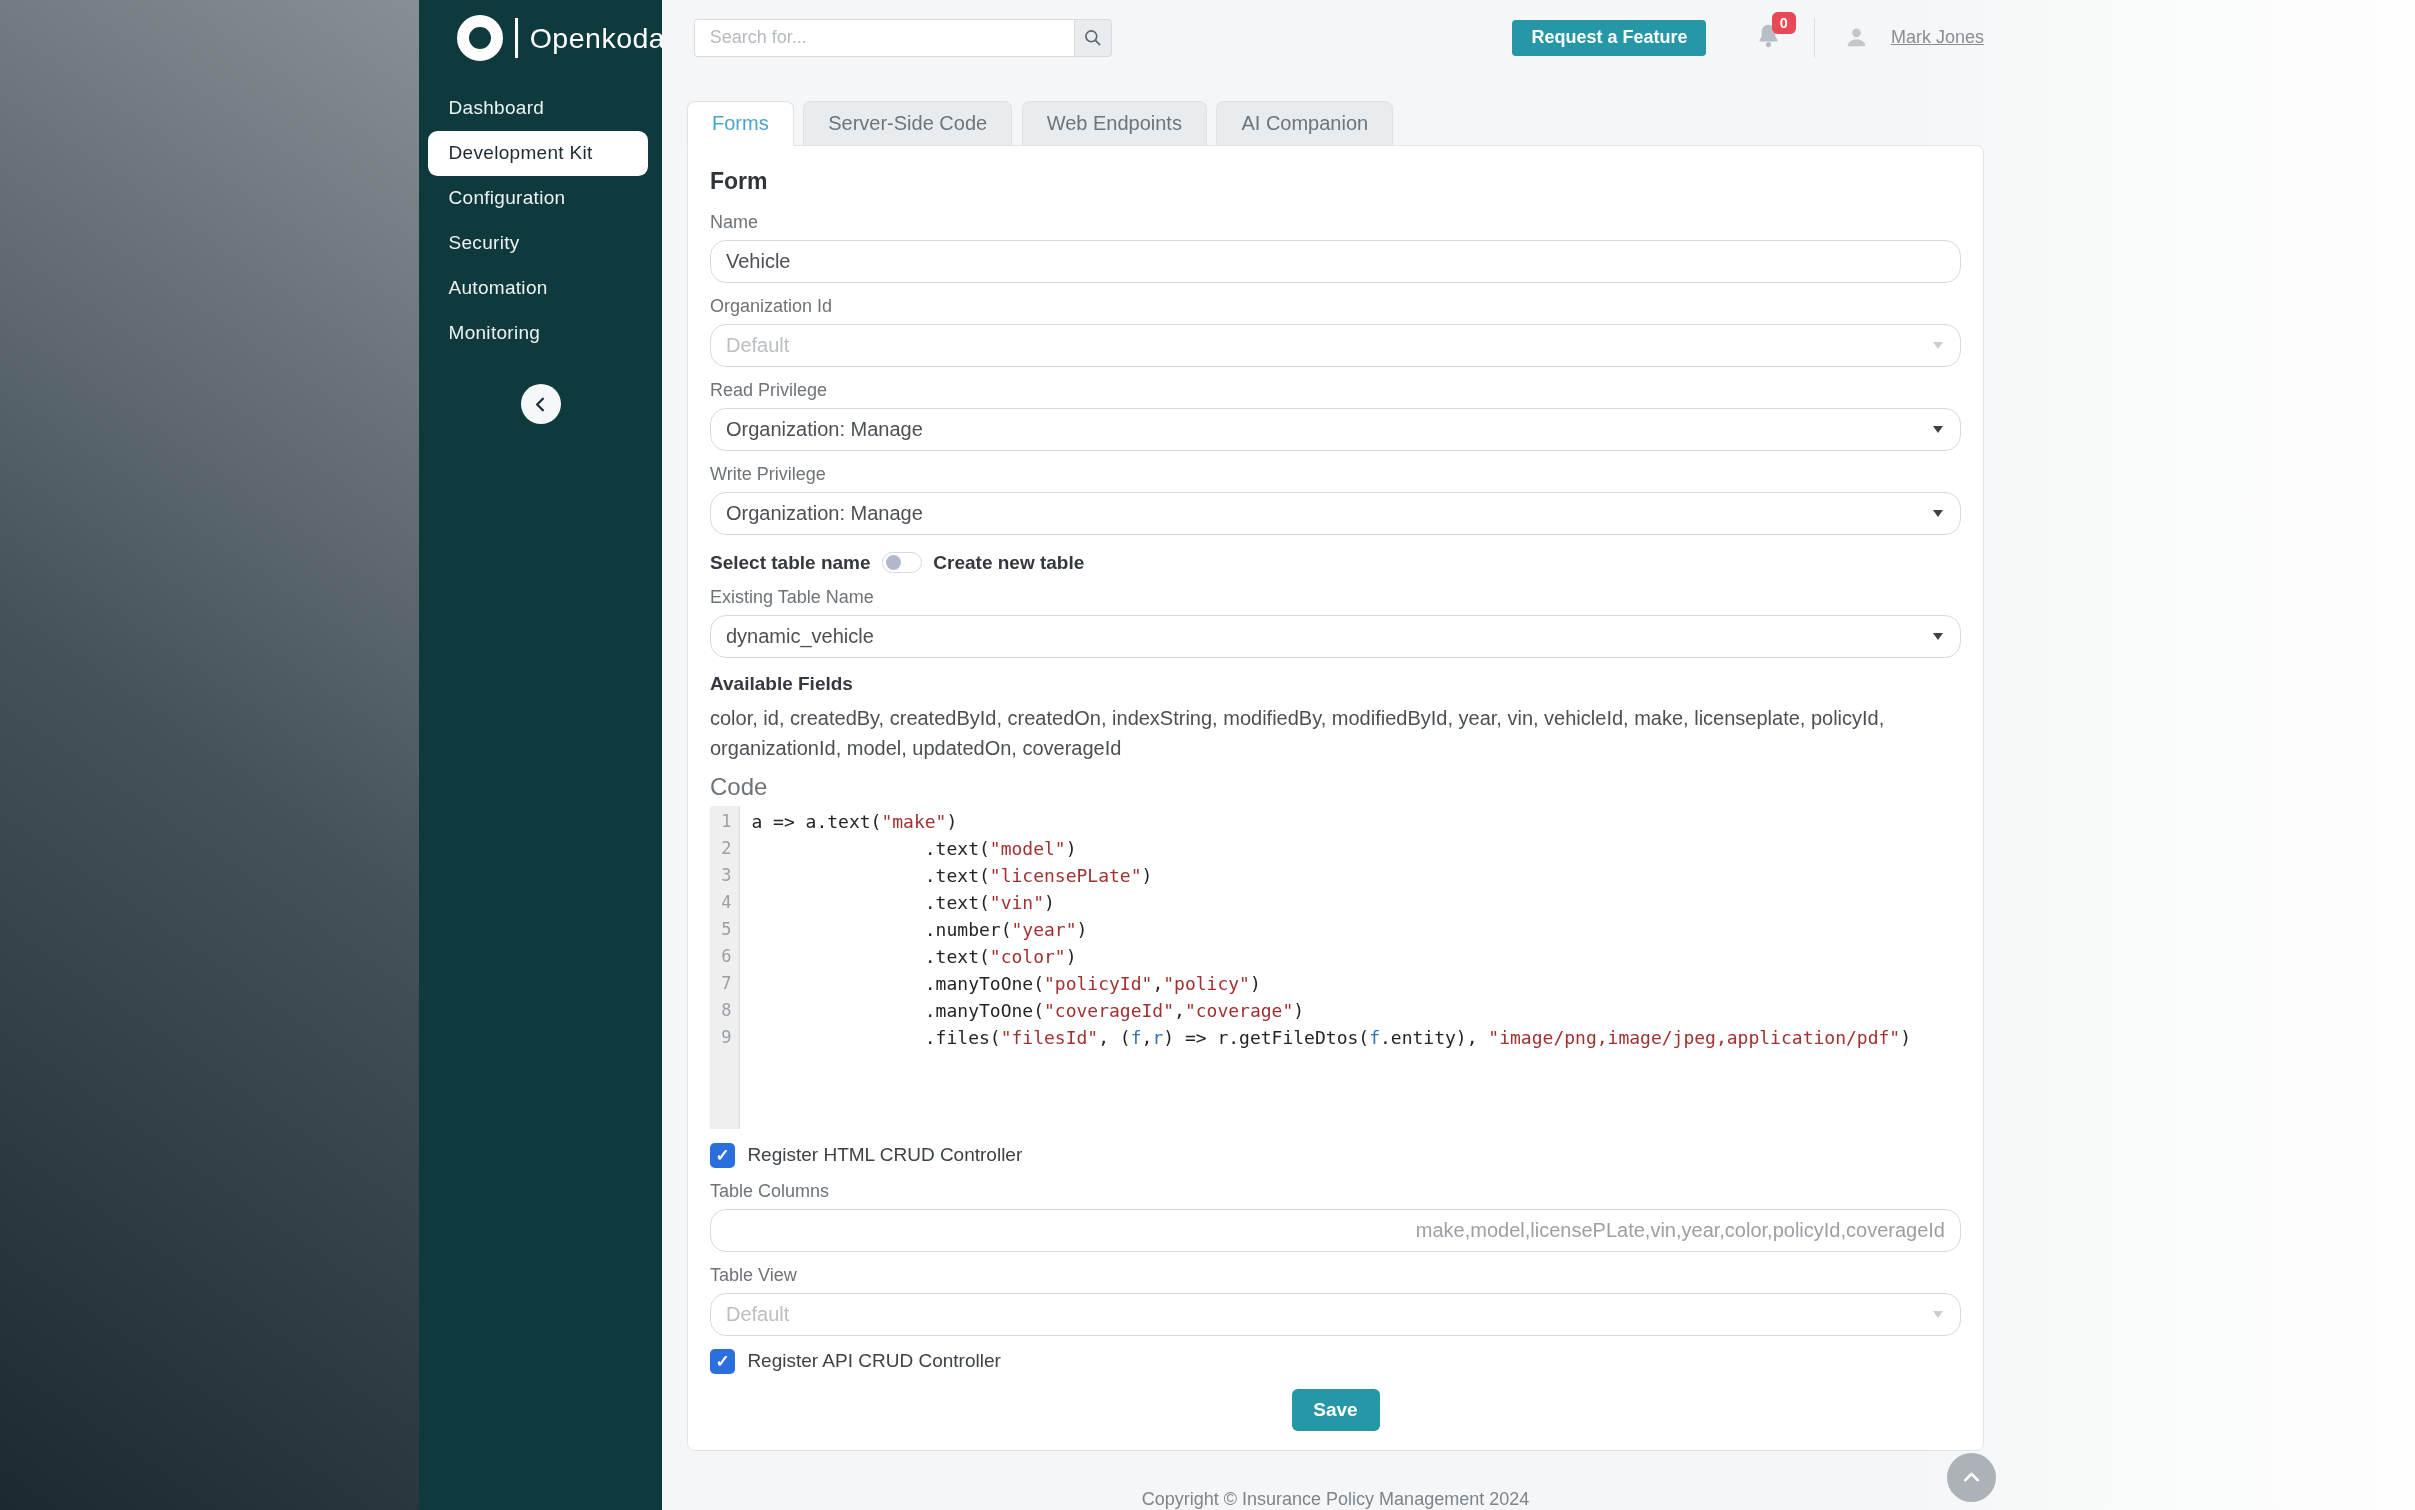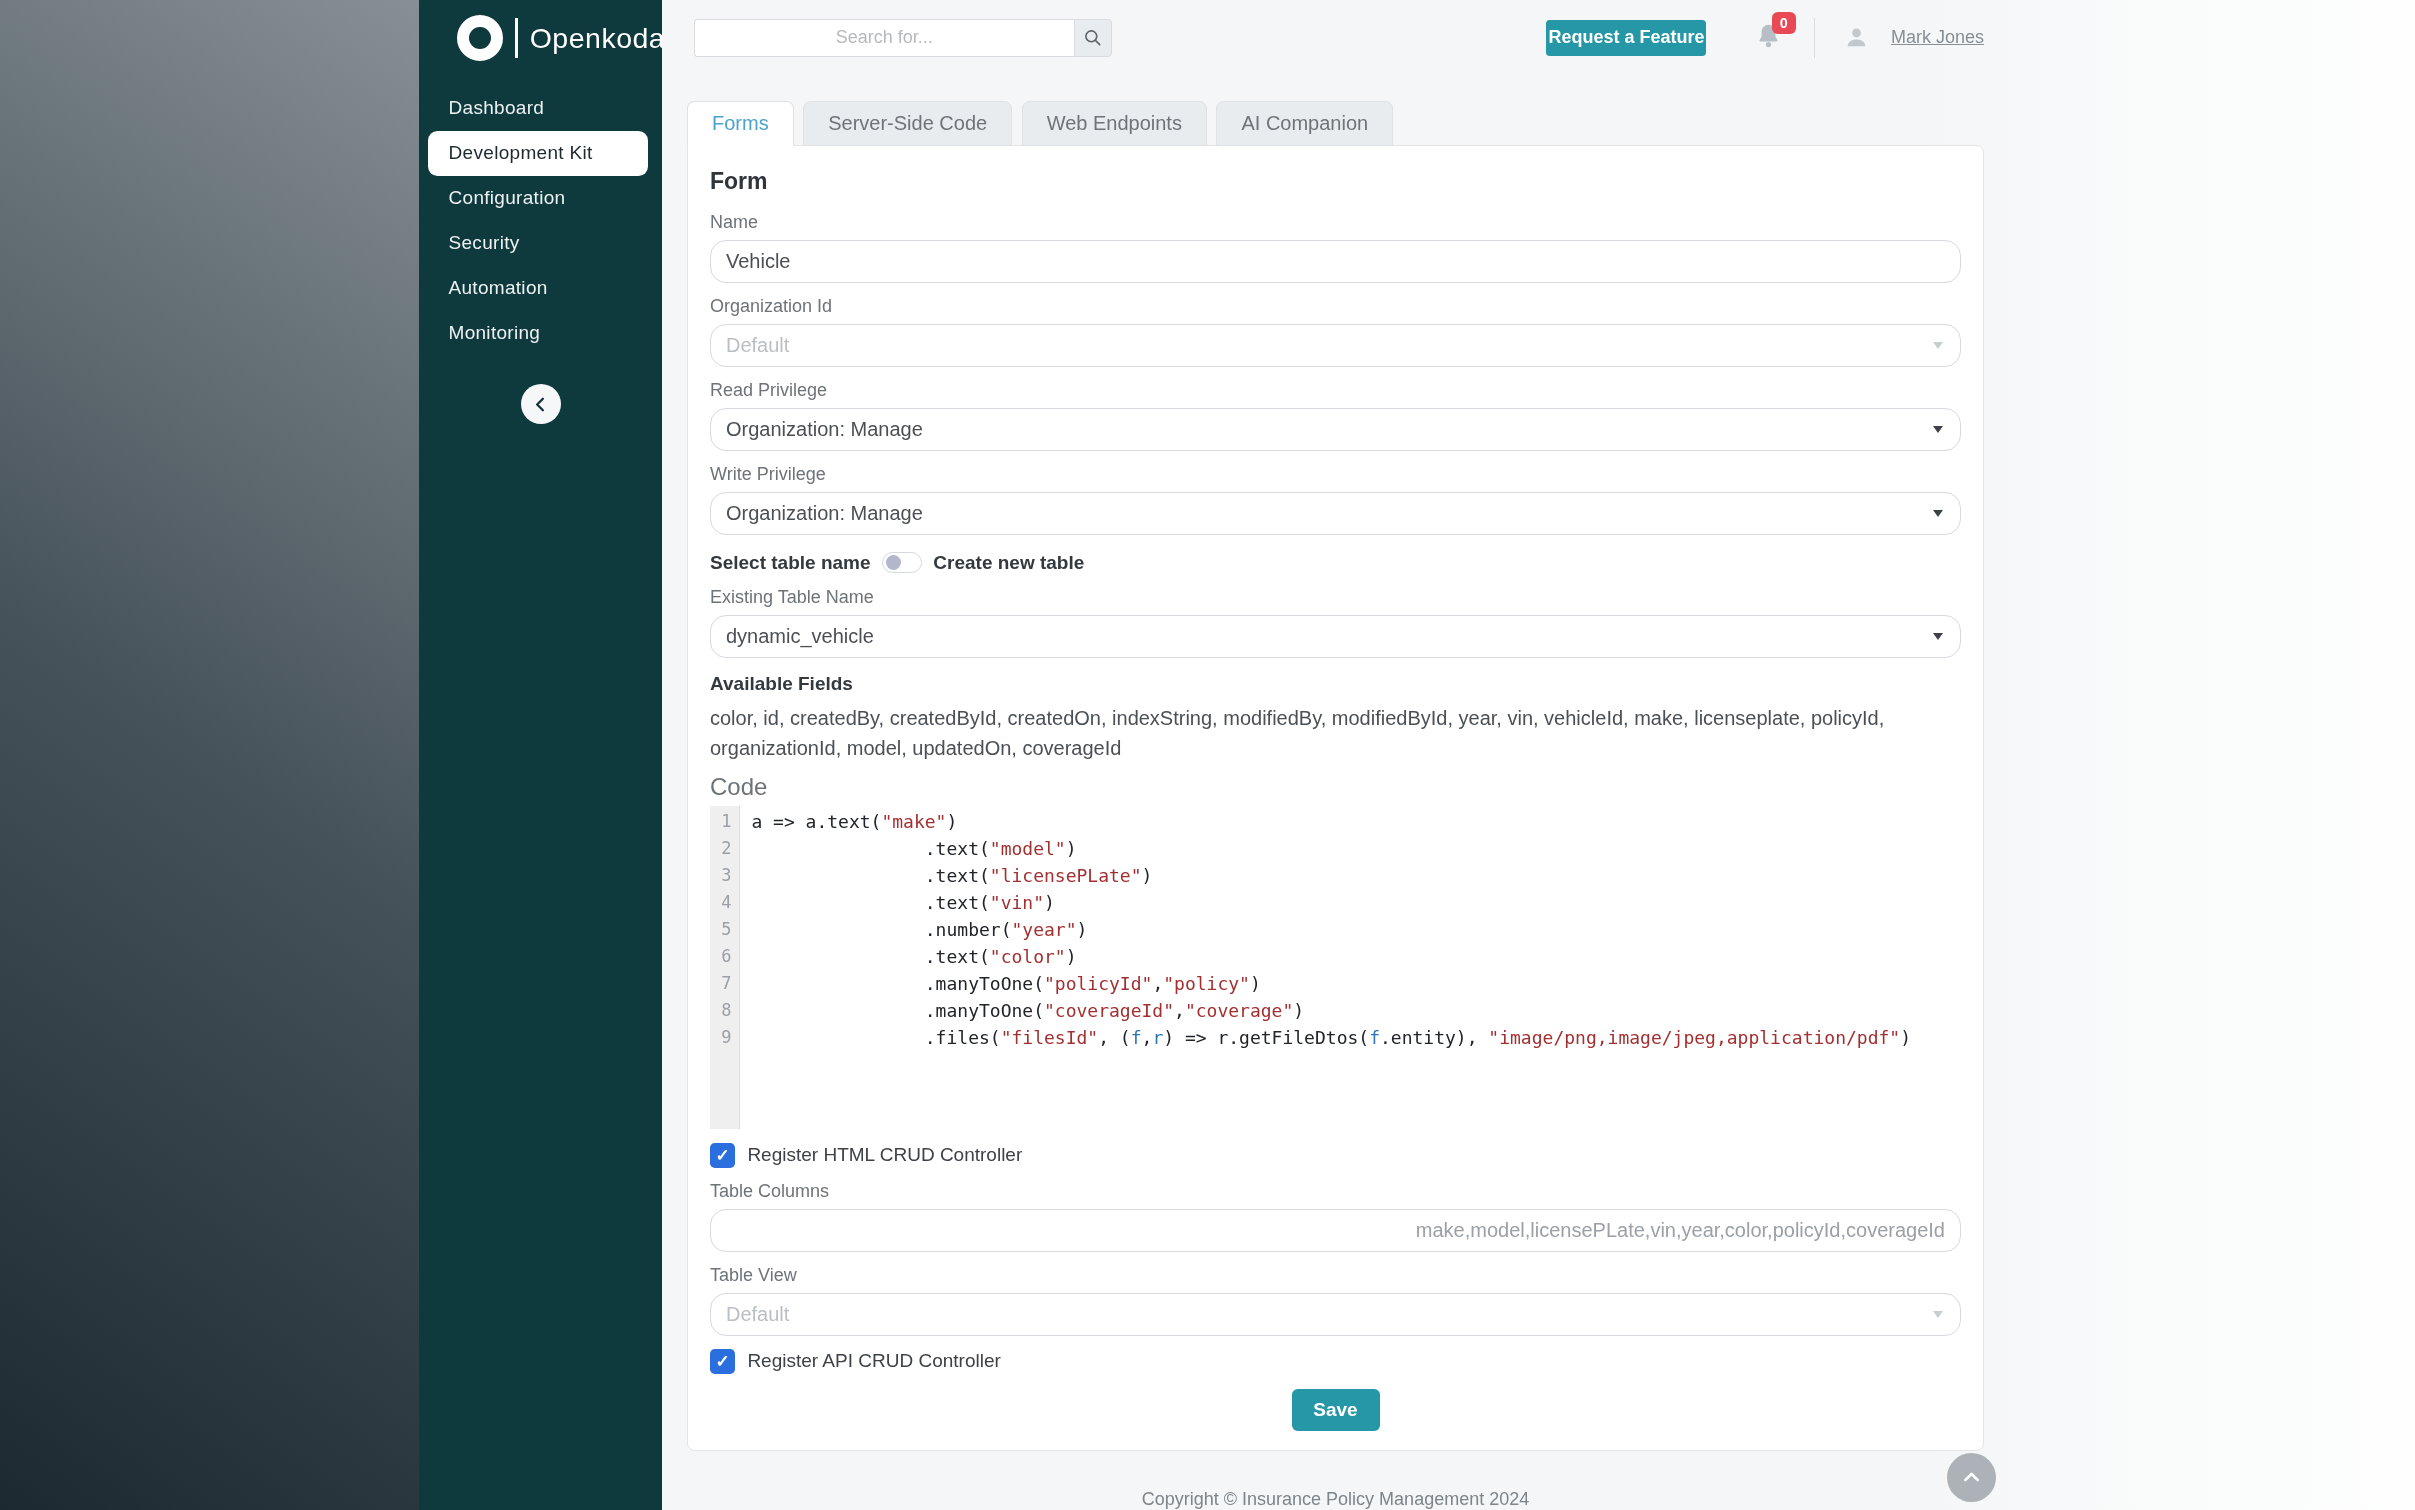--- a/index.html
+++ b/index.html
@@ -33,26 +33,26 @@
     font-size:19px;letter-spacing:0.3px;cursor:pointer;}
   .nav-item.active{background:#ffffff;color:#1d2b31;border-radius:9.5px;margin:0 14.3px 0 8.6px;padding-left:21px;}
   .collapse-btn{width:40px;height:40px;border-radius:50%;background:#f6f7f8;margin:28.5px auto 0 auto;
     display:flex;align-items:center;justify-content:center;cursor:pointer;}
 
   
   .topbar{height:75px;display:flex;align-items:center;}
   .topbar-inner{width:1297px;margin-left:25px;display:flex;align-items:center;}
   .search-group{display:flex;margin-left:6.7px;}
   .search-input{width:380px;height:38px;border:1px solid #d8dce0;border-right:none;border-radius:3.8px 0 0 3.8px;
-    background:#ffffff;padding:0 0;font-size:18px;color:#495057;outline:none;font-family:"Liberation Sans",sans-serif;text-align:center;}
+    background:#ffffff;padding:0 15px;font-size:18px;color:#495057;outline:none;font-family:"Liberation Sans",sans-serif;}
   .search-input::placeholder{color:#b4bac0;}
   .search-btn{width:38px;height:38px;border:1px solid #d8dce0;border-radius:0 3.8px 3.8px 0;background:#e9ecef;
     display:flex;align-items:center;justify-content:center;cursor:pointer;}
   .topbar-right{margin-left:auto;display:flex;align-items:center;}
-  .request-btn{height:36px;padding:0 2px;background:var(--c-accent);color:#ffffff;border:none;border-radius:3.8px;
+  .request-btn{height:36px;padding:0 19px;background:var(--c-accent);color:#ffffff;border:none;border-radius:3.8px;
     font-size:18px;font-weight:700;cursor:pointer;font-family:"Liberation Sans",sans-serif;}
   .bell-wrap{position:relative;margin-left:49px;cursor:pointer;}
   .badge{position:absolute;top:-9.5px;right:-13.3px;min-width:24px;height:22px;background:var(--c-badge);
     border-radius:5.7px;color:#ffffff;font-size:14.3px;font-weight:700;display:flex;align-items:center;justify-content:center;padding:0 4.8px;}
   .v-divider{width:1px;height:40px;background:#d9dde0;margin:0 28.5px 0 32px;}
   .user-wrap{display:flex;align-items:center;cursor:pointer;}
   .user-name{margin-left:22px;font-size:18px;color:#878e94;text-decoration:underline;}
 
   
   .tabs{display:flex;gap:9.5px;margin:26px 0 -1px 25px;position:relative;z-index:2;}

